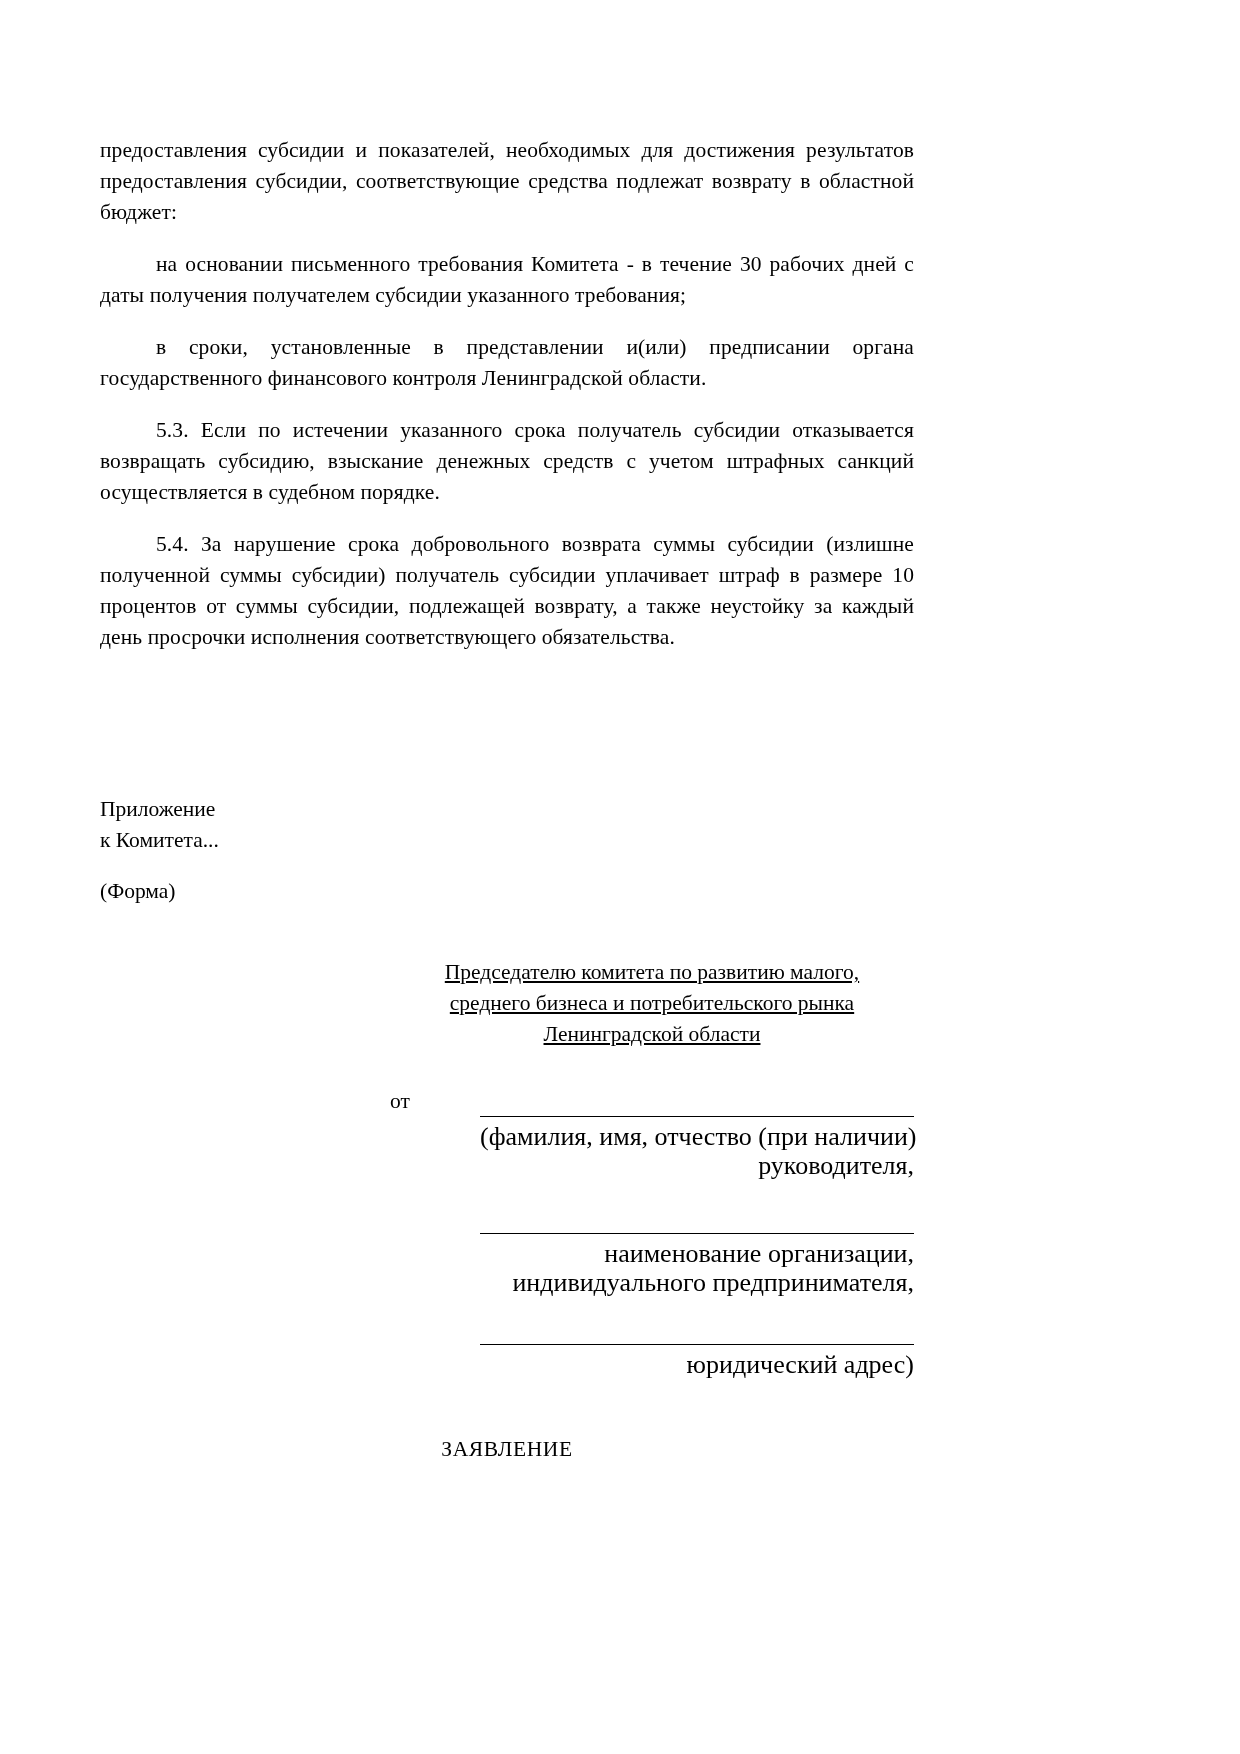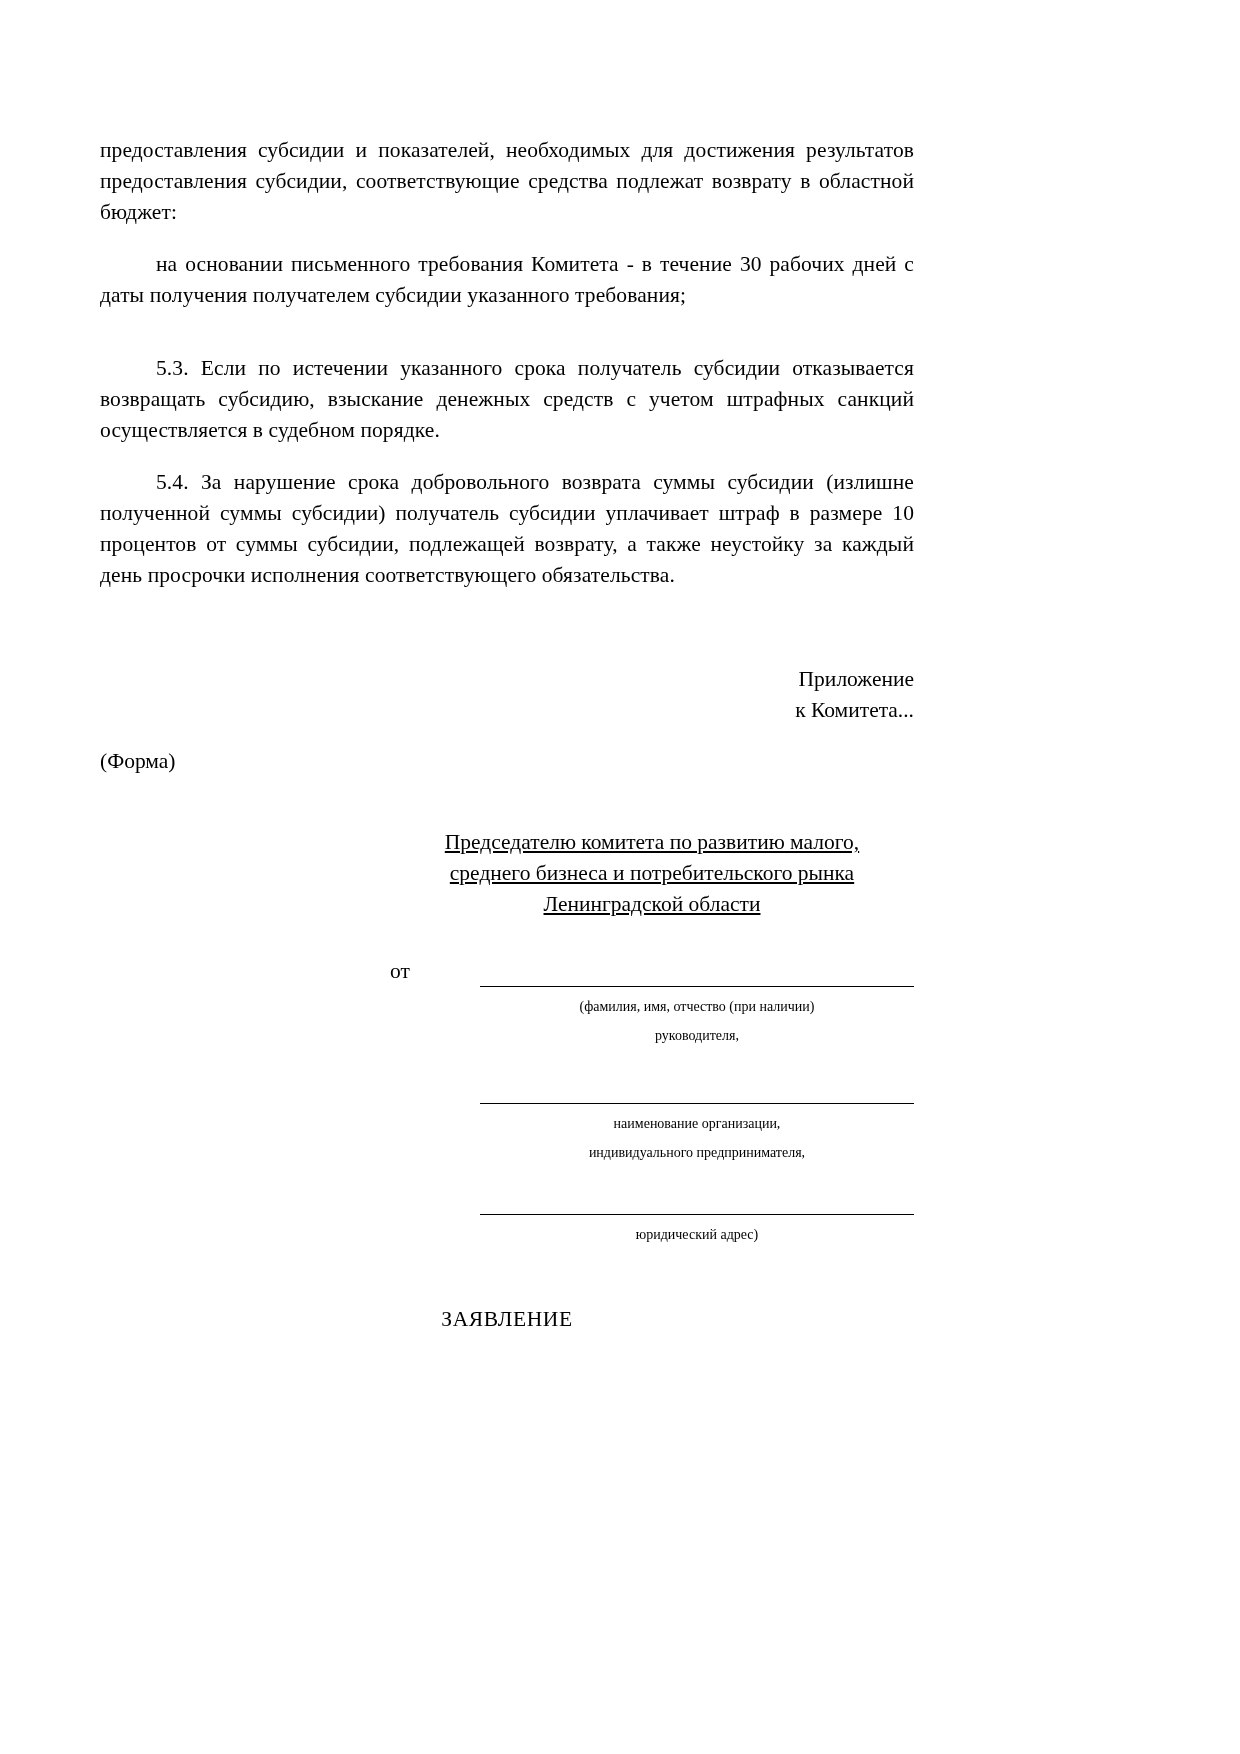--- a/index.html
+++ b/index.html
@@ -31,22 +31,21 @@
   p.para {
     margin: 0 0 0 0;
   }
   p.para.indent {
     text-indent: 56px;
   }
   .gap-sm { height: 21px; }
 
   
   .appendix-block {
-    margin-top: 52px;
-    text-align: right;
+    margin-top: 120px;
     font-size: 21.5px;
     line-height: 31px;
   }
   .appendix-block div { white-space: nowrap; }
 
   
   .form-label {
     margin-top: 20px;
     font-size: 21.5px;
     line-height: 31px;
@@ -85,23 +84,23 @@
     flex: 1 1 auto;
     border-bottom: 1.6px solid #000000;
     height: 26px;
   }
   .blank-line.standalone {
     margin-left: 90px;
     border-bottom: 1.6px solid #000000;
     height: 1px;
   }
   .caption {
-    font-size: 14px;
+    font-size: 26px;
     line-height: 29px;
-    text-align: center;
+    text-align: right;
     margin-left: 90px;
     padding-top: 5px;
   }
   .caption div { white-space: nowrap; }
   .spacer-46 { height: 46px; }
   .spacer-52 { height: 52px; }
 
   
   .doc-title {
     margin-top: 55px;
@@ -117,20 +116,21 @@
 <div class="page">
 
   <div class="body-text">
 
     <p class="para">предоставления субсидии и показателей, необходимых для достижения результатов предоставления субсидии, соответствующие средства подлежат возврату в областной бюджет:</p>
     <div class="gap-sm"></div>
 
     <p class="para indent">на основании письменного требования Комитета - в течение 30 рабочих дней с даты получения получателем субсидии указанного требования;</p>
     <div class="gap-sm"></div>
 
+    <p class="para indent">в сроки, установленные в представлении и(или) предписании органа государственного финансового контроля Ленинградской области.</p>
     <div class="gap-sm"></div>
 
     <p class="para indent">5.3. Если по истечении указанного срока получатель субсидии отказывается возвращать субсидию, взыскание денежных средств с учетом штрафных санкций осуществляется в судебном порядке.</p>
     <div class="gap-sm"></div>
 
     <p class="para indent">5.4. За нарушение срока добровольного возврата суммы субсидии (излишне полученной суммы субсидии) получатель субсидии уплачивает штраф в размере 10 процентов от суммы субсидии, подлежащей возврату, а также неустойку за каждый день просрочки исполнения соответствующего обязательства.</p>
     <div class="gap-sm"></div>
 
   </div>
 

